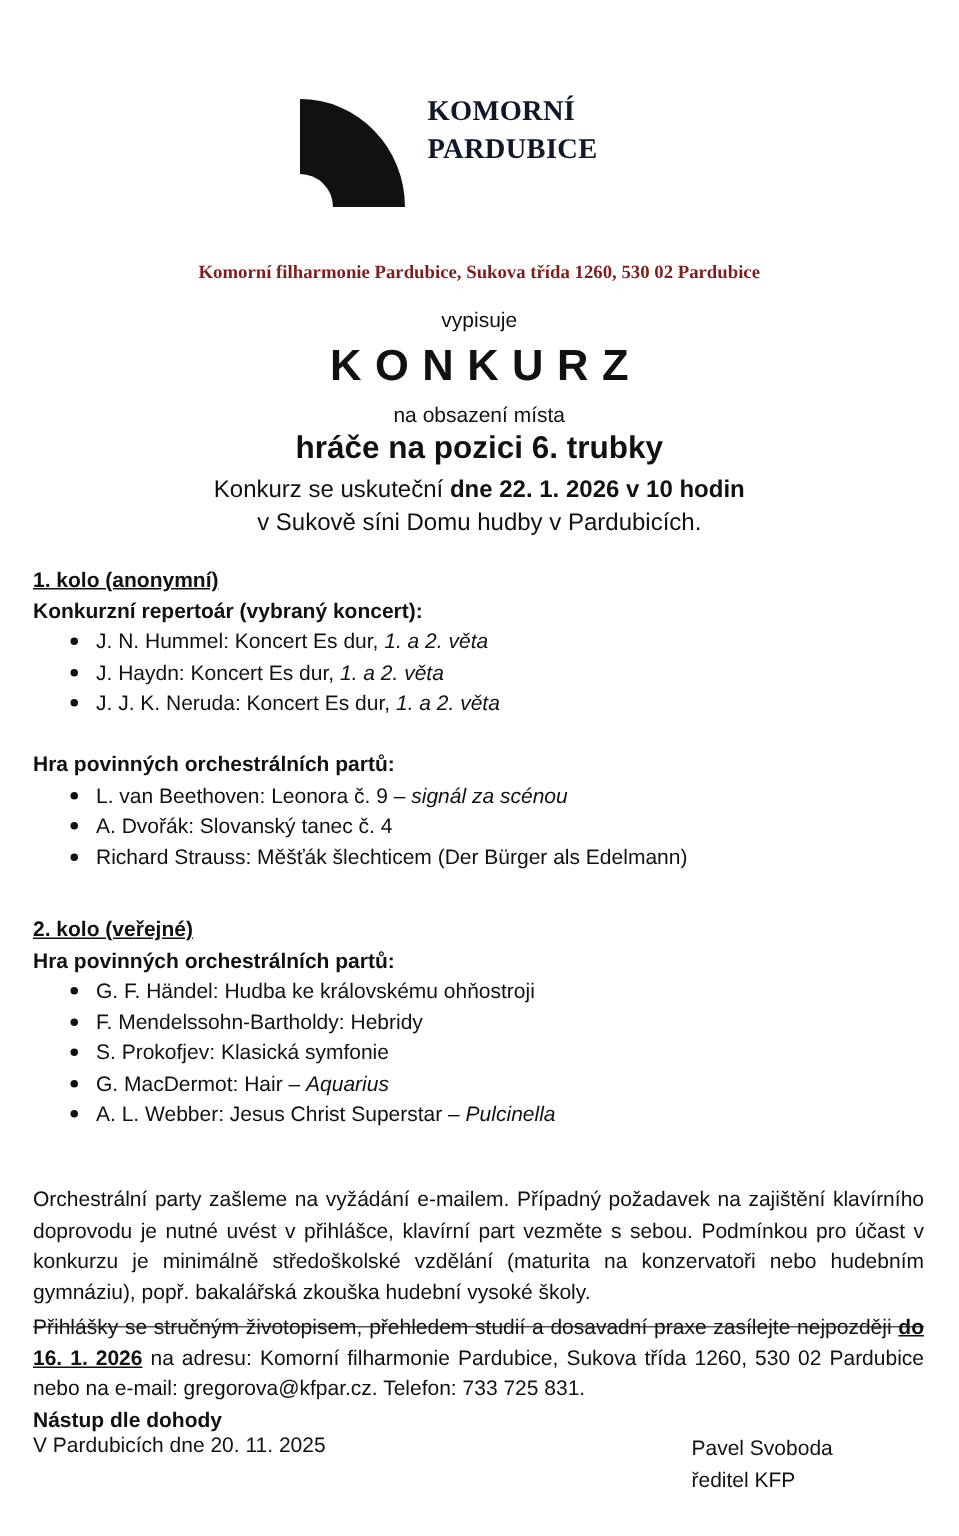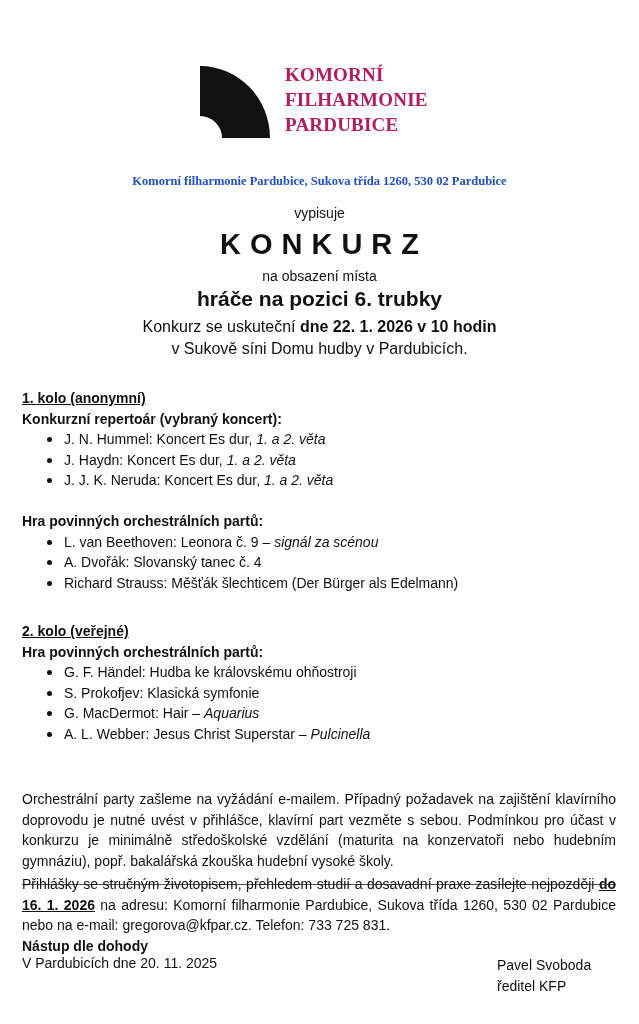--- a/index.html
+++ b/index.html
@@ -6,64 +6,63 @@
   body {
     width: 639px; height: 1024px; position: relative; overflow: hidden;
     font-family: "Liberation Sans", sans-serif; color: #111;
   }
   .logo {
     position: absolute; left: 200px; top: 66px; width: 70px; height: 72px;
   }
   .logo-text {
     position: absolute; left: 285px; top: 62px;
     font-family: "Liberation Serif", serif; font-weight: bold;
-    font-size: 19px; line-height: 25px; color: #be185d; letter-spacing: 0.2px;
+    font-size: 19px; line-height: 25px; color: #0f172a; letter-spacing: 0.2px;
   }
   .logo-text div { white-space: nowrap; }
   .address-line {
     position: absolute; left: 0; right: 0; top: 174px; text-align: center;
     font-family: "Liberation Serif", serif; font-weight: bold; font-size: 12.5px;
-    color: #1d4ed8;
+    color: #7f1d1d;
   }
   .center { position: absolute; left: 0; right: 0; text-align: center; white-space: nowrap; }
   .vypisuje { top: 205px; font-size: 14px; }
   .konkurz { top: 228px; font-size: 29px; font-weight: bold; letter-spacing: 9px; padding-left: 9px; text-align: center; }
   .obsazeni { top: 268px; font-size: 14px; }
   .pozice { top: 287px; font-size: 21px; font-weight: bold; }
   .date-line { top: 318px; font-size: 16px; }
   .place-line { top: 340px; font-size: 16px; }
-  .section { position: absolute; left: 22px; font-size: 14px; line-height: 20.5px; margin-top: 12px; }
+  .section { position: absolute; left: 22px; font-size: 14px; line-height: 20.5px; }
   .u { text-decoration: underline; font-weight: bold; }
   .b { font-weight: bold; }
   ul { margin: 0; padding: 0; list-style: none; }
   li { position: relative; padding-left: 42px; white-space: nowrap; }
   li::before {
     content: ""; position: absolute; left: 25px; top: 8px; width: 5px; height: 5px;
     border-radius: 50%; background: #111;
   }
   i { font-style: italic; }
   .para {
     position: absolute; left: 22px; width: 594px; font-size: 14px; line-height: 20.5px;
     text-align: justify;
   }
   .rule {
     position: absolute; left: 22px; width: 594px; top: 884px; height: 1px; background: #555;
   }
-  .signature { position: absolute; left: 461px; top: 955px; font-size: 14px; line-height: 20.5px; margin-left: 36px; }
+  .signature { position: absolute; left: 461px; top: 955px; font-size: 14px; line-height: 20.5px; }
   .dated { position: absolute; left: 22px; top: 955px; font-size: 14px; }
 </style>
 </head>
 <body>
 
 <svg class="logo" viewBox="0 0 70 72">
   <path d="M0 0 A70 72 0 0 1 70 72 L22 72 A22 22 0 0 0 0 50 Z" fill="#111"></path>
 </svg>
 <div class="logo-text">
   <div>KOMORNÍ</div>
-  <div>FILHARMONIE</div>
   <div>PARDUBICE</div>
 </div>
 
 <div class="address-line">Komorní filharmonie Pardubice, Sukova třída 1260, 530 02 Pardubice</div>
 <div class="center vypisuje">vypisuje</div>
 <div class="center konkurz">KONKURZ</div>
 <div class="center obsazeni">na obsazení místa</div>
 <div class="center pozice">hráče na pozici 6. trubky</div>
 <div class="center date-line"><span>Konkurz se uskuteční </span><span class="b">dne 22. 1. 2026 v 10 hodin</span></div>
 <div class="center place-line">v Sukově síni Domu hudby v Pardubicích.</div>
@@ -83,20 +82,21 @@
     <li><span>A. Dvořák: Slovanský tanec č. 4</span><i></i></li>
     <li><span>Richard Strauss: Měšťák šlechticem (Der Bürger als Edelmann)</span><i></i></li>
   </ul>
 </div>
 
 <div class="section" style="top:609px;">
   <div class="u">2. kolo (veřejné)</div>
   <div class="b">Hra povinných orchestrálních partů:</div>
   <ul>
     <li><span>G. F. Händel: Hudba ke královskému ohňostroji</span><i></i></li>
+    <li><span>F. Mendelssohn-Bartholdy: Hebridy</span><i></i></li>
     <li><span>S. Prokofjev: Klasická symfonie</span><i></i></li>
     <li><span>G. MacDermot: Hair – </span><i>Aquarius</i></li>
     <li><span>A. L. Webber: Jesus Christ Superstar – </span><i>Pulcinella</i></li>
   </ul>
 </div>
 
 <div class="para" style="top:789px;">Orchestrální party zašleme na vyžádání e-mailem. Případný požadavek na zajištění klavírního doprovodu je nutné uvést v přihlášce, klavírní part vezměte s sebou. Podmínkou pro účast v konkurzu je minimálně středoškolské vzdělání (maturita na konzervatoři nebo hudebním gymnáziu), popř. bakalářská zkouška hudební vysoké školy.</div>
 
 <div class="rule"></div>
 

